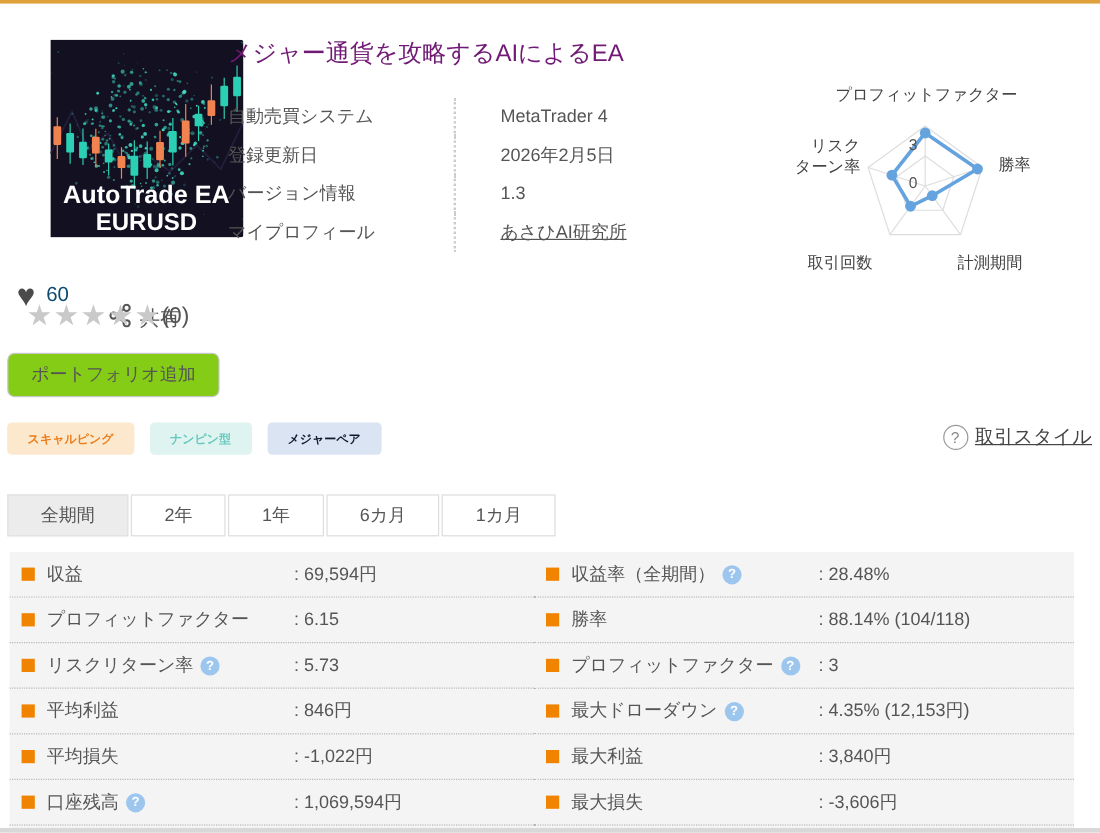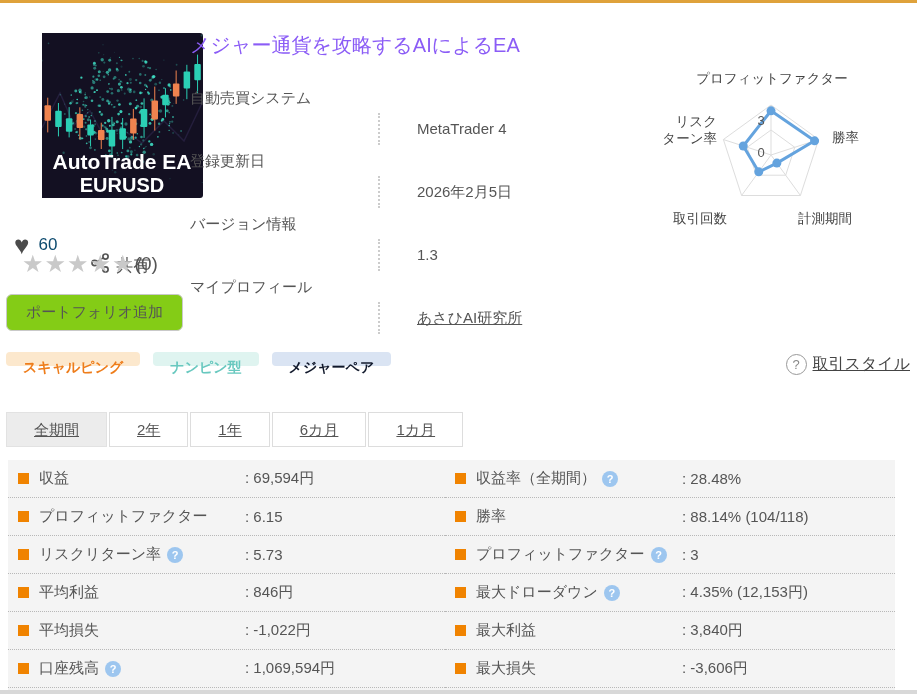--- a/index.html
+++ b/index.html
@@ -9,24 +9,24 @@
 
   #topbar{position:absolute;top:0;left:0;right:0;height:3px;background:#dfa23b;}
 
   
   #thumb{position:absolute;left:4px;top:33px;width:161px;height:165px;border-radius:3px;overflow:hidden;padding-left:38px;}
   #thumb svg{display:block;}
   .thumb-text{font-family:"Liberation Sans","DejaVu Sans",sans-serif;font-weight:bold;fill:#ffffff;}
 
   
   #info{position:absolute;left:190px;top:32px;width:430px;}
-  #page-title{font-size:20px;color:#8b5cf6;line-height:26px;margin:0 0 24px 0;font-weight:normal;}
+  #page-title{font-size:20px;color:#701a75;line-height:26px;margin:0 0 24px 0;font-weight:normal;}
   #details{display:grid;grid-template-columns:188px auto;}
   .det-label{line-height:32px;font-size:15px;color:#555;}
-  .det-value{line-height:32px;font-size:15px;color:#555;border-left:2px dotted #ccc;padding-left:37px;margin-top:31px;}
+  .det-value{line-height:32px;font-size:15px;color:#555;border-left:2px dotted #ccc;padding-left:37px;}
   .det-link{text-decoration:underline;cursor:pointer;}
 
   
   #radar{position:absolute;left:618px;top:62px;width:299px;height:175px;}
 
   
   #social{position:absolute;left:14px;top:213px;display:flex;align-items:center;}
   #like-button{display:flex;align-items:center;cursor:pointer;}
   .heart{font-size:26px;color:#4b4b4b;line-height:26px;}
   .like-count{font-size:17px;color:#0c4a6e;margin-left:9px;}
@@ -38,31 +38,31 @@
   .stars{font-size:24px;color:#c9c9c9;letter-spacing:1px;line-height:28px;cursor:pointer;}
   .rating-count{font-size:19px;color:#555;}
 
   
   #portfolio-btn{position:absolute;left:6px;top:294px;height:37px;padding:0 19px;
     border:1px solid #c9c9c9;border-radius:6px;background:#84cc16;font-size:15px;color:#555;
     font-family:inherit;cursor:pointer;}
 
   
   #tags{position:absolute;left:6px;top:352px;display:flex;}
-  .tag{display:inline-block;height:14px;line-height:30px;padding:0 17px;border-radius:4px;
-    font-size:14px;font-weight:bold;margin-right:13px;cursor:pointer;}
+  .tag{display:inline-block;height:27px;line-height:30px;padding:0 17px;border-radius:4px;
+    font-size:10px;font-weight:bold;margin-right:13px;cursor:pointer;}
 
   
   #trade-style{position:absolute;top:354px;right:7px;display:flex;align-items:center;cursor:pointer;}
   .q-circle{width:19px;height:19px;border:1px solid #999;border-radius:50%;color:#888;
     font-size:13px;line-height:19px;text-align:center;margin-right:6px;flex:none;}
   #trade-style-label{font-size:16px;color:#444;text-decoration:underline;}
 
   
-  #tabs{position:absolute;left:6px;top:412px;display:flex;text-decoration:underline;}
+  #tabs{position:absolute;left:6px;top:412px;display:flex;}
   .tab{box-sizing:border-box;height:35px;line-height:33px;padding:0 27px;margin-right:2px;
     border:1px solid #ddd;background:#fff;font-size:15px;color:#555;cursor:pointer;white-space:nowrap;}
   .tab.active{background:#ececec;border-color:#e2e2e2;}
 
   
   #stats{position:absolute;top:460px;left:8px;display:flex;justify-content:space-between;}
   .stat-col{background:#f4f4f4;padding-bottom:12px;}
   #stats-left{width:437px;}
   #stats-right{width:450px;}
   .stat-row{position:relative;height:38px;display:flex;align-items:center;padding:0 10px;

